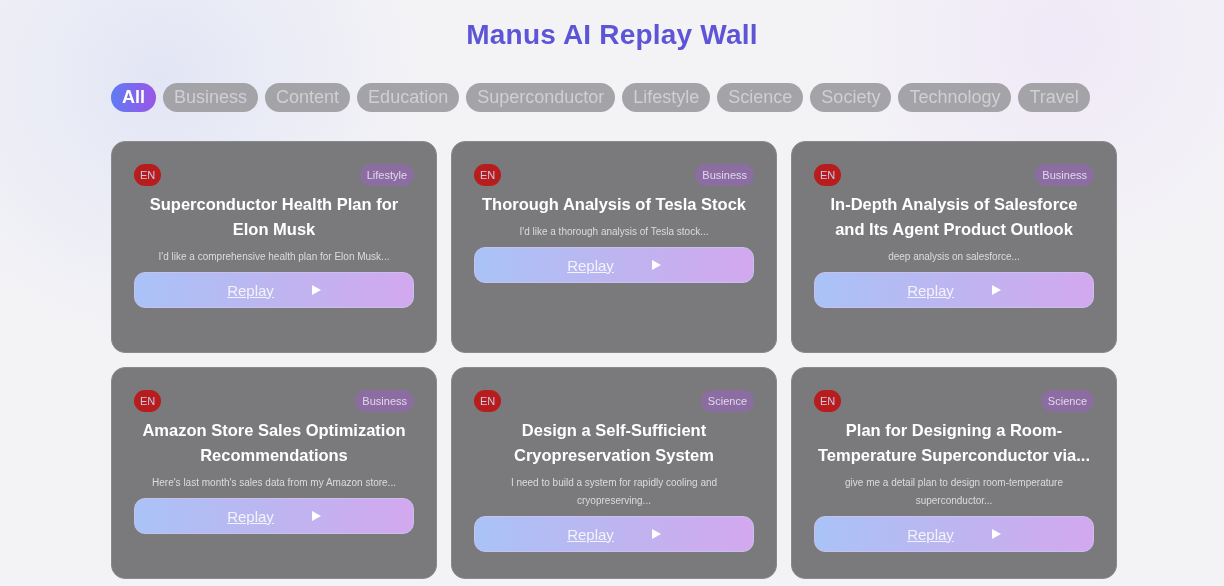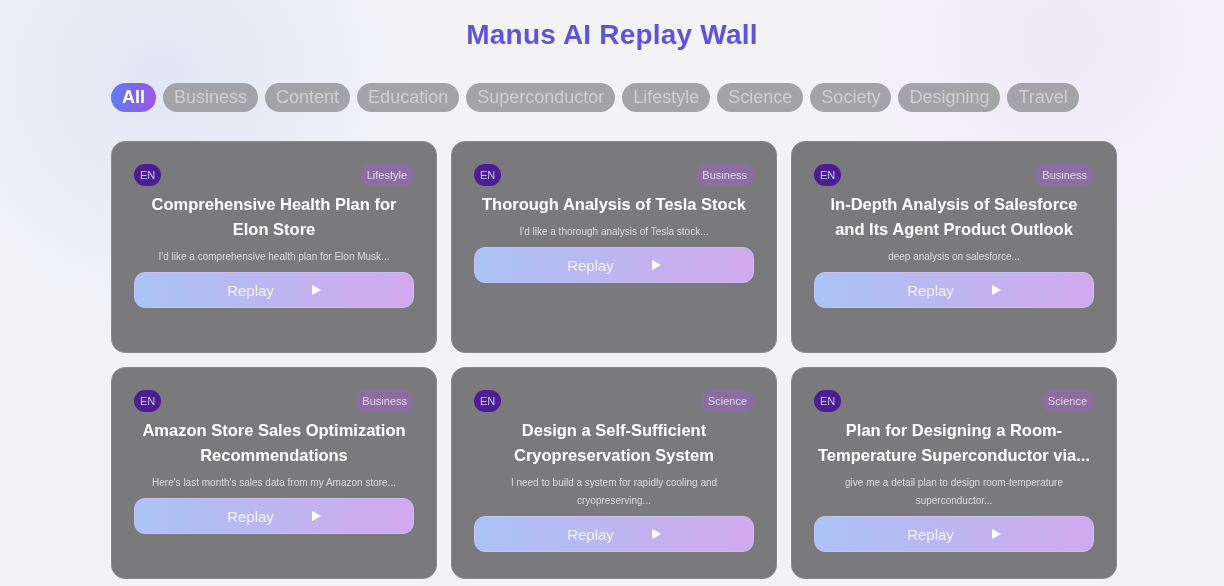--- a/index.html
+++ b/index.html
@@ -43,40 +43,40 @@
     border-radius: 14px; border: 1px solid #8a8a8e;
     padding: 22px 22px 0 22px;
     text-align: center;
   }
   .card-top {
     display: flex; justify-content: space-between; align-items: center;
     height: 22px;
   }
   .lang-badge {
     height: 22px; padding: 0 6px; border-radius: 11px;
-    background: #4c1d95; color: #c3cce8; font-size: 11px; line-height: 22px;
+    background: #b91c1c; color: #c3cce8; font-size: 11px; line-height: 22px;
   }
   .cat-badge {
     height: 22px; padding: 0 7px; border-radius: 11px;
     background: #8b6da2; color: #e3d5f0; font-size: 11px; line-height: 22px;
   }
   .card-title {
     margin-top: 6px; color: #ffffff; font-size: 16.5px; font-weight: bold;
     line-height: 25px; padding: 0 2px;
   }
   .card-desc {
     margin-top: 6px; color: #dcdcdf; font-size: 10px; line-height: 18px;
     padding: 0 4px;
   }
   .replay-btn {
     margin-top: 6px; height: 36px; border-radius: 11px;
     background: linear-gradient(90deg, #a9c3f7 0%, #bdb5f0 50%, #d3a8ef 100%);
     border: 1px solid #c9c0ef;
     display: flex; align-items: center; justify-content: center; gap: 38px;
-    color: #f4f2fb; font-size: 15px; cursor: pointer;
+    color: #f4f2fb; font-size: 15px; cursor: pointer; text-decoration: underline;
   }
   .play-icon {
     width: 0; height: 0;
     border-top: 5.5px solid transparent; border-bottom: 5.5px solid transparent;
     border-left: 9px solid #ffffff;
   }
 </style>
 </head>
 <body>
 
@@ -84,32 +84,32 @@
 
 <div class="filters">
   <div class="chip active">All</div>
   <div class="chip">Business</div>
   <div class="chip">Content</div>
   <div class="chip">Education</div>
   <div class="chip">Superconductor</div>
   <div class="chip">Lifestyle</div>
   <div class="chip">Science</div>
   <div class="chip">Society</div>
-  <div class="chip">Designing</div>
+  <div class="chip">Technology</div>
   <div class="chip">Travel</div>
 </div>
 
 <div class="grid">
 
   <div class="card">
     <div class="card-top">
       <span class="lang-badge">EN</span>
       <span class="cat-badge">Lifestyle</span>
     </div>
-    <div class="card-title">Comprehensive Health Plan for Elon Store</div>
+    <div class="card-title">Superconductor Health Plan for Elon Musk</div>
     <div class="card-desc">I'd like a comprehensive health plan for Elon Musk...</div>
     <div class="replay-btn">
       <span>Replay</span>
       <span class="play-icon"></span>
     </div>
   </div>
 
   <div class="card">
     <div class="card-top">
       <span class="lang-badge">EN</span>

